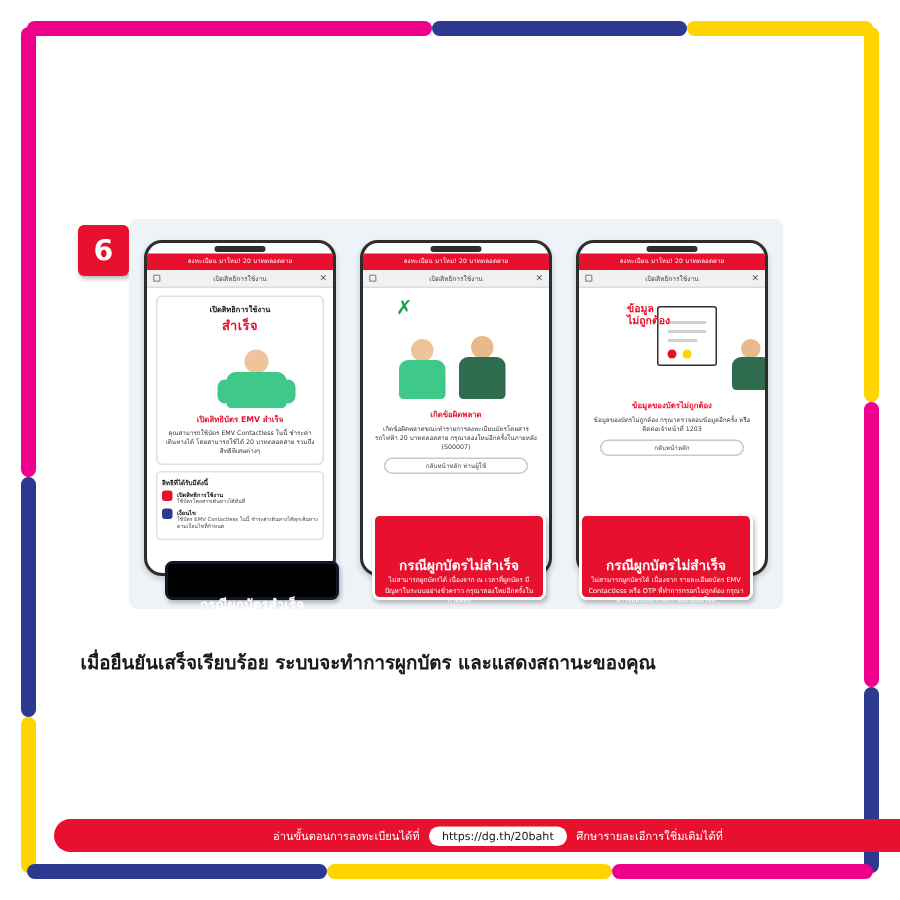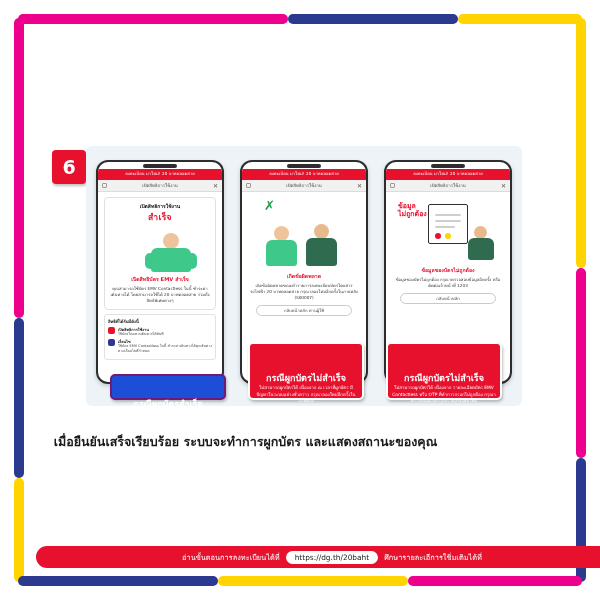--- a/index.html
+++ b/index.html
@@ -119,21 +119,21 @@
     position:absolute; left:16px; top:2px; font-size:13px; color:#1d9e4b;
     font-weight:bold; line-height:1;
   }
 
   
   .callout{
     position:absolute; border-radius:5px; color:#fff; font-weight:bold;
     display:flex; flex-direction:column; align-items:center; justify-content:center;
     text-align:center; box-shadow:1px 2px 3px rgba(0,0,0,.25);
   }
-  .callout.green{ background:#1d4ed8; border:2px solid #701a75; }
+  .callout.green{ background:#000000; border:2px solid #0f172a; }
   .callout.red{ background:#e8112d; border:2px solid #fff; }
   .callout .hl{ font-size:9px; line-height:1.2;margin-top:35px; }
   .callout .sub{ font-size:4.4px; font-weight:normal; line-height:1.45; margin-top:2px; padding:0 4px;}
 
   #callout-1{ left:110px; top:374px; width:116px; height:26px; }
   #callout-2{ left:248px; top:342px; width:116px; height:58px; }
   #callout-3{ left:386px; top:342px; width:116px; height:58px; }
 
   
   .caption{
@@ -245,21 +245,21 @@
 
   <div class="phone">
     <div class="notch"></div>
     <div class="ph-topbar">ลงทะเบียน มาใหม่! 20 บาทตลอดสาย</div>
     <div class="ph-urlbar">
       <span class="u-lock"></span>
       <span class="u-text">เปิดสิทธิการใช้งาน</span>
       <span class="u-x">✕</span>
     </div>
     <div class="ph-body">
-      <div class="illus" style="height:64px;">
+      <div class="illus" style="height:64px;margin-left:20px;">
         <div class="doc-illus">
           <div class="doc-line" style="left:6px;top:9px;width:26px;"></div>
           <div class="doc-line" style="left:6px;top:15px;width:26px;"></div>
           <div class="doc-line" style="left:6px;top:21px;width:20px;"></div>
           <div class="doc-check" style="left:6px;top:28px;background:#e8112d;"></div>
           <div class="doc-check" style="left:16px;top:28px;background:#ffd400;"></div>
         </div>
         <div style="position:absolute;left:6px;top:2px;font-size:7px;color:#e8112d;font-weight:bold;line-height:1.15;">
           <div>ข้อมูล</div>
           <div>ไม่ถูกต้อง</div>

